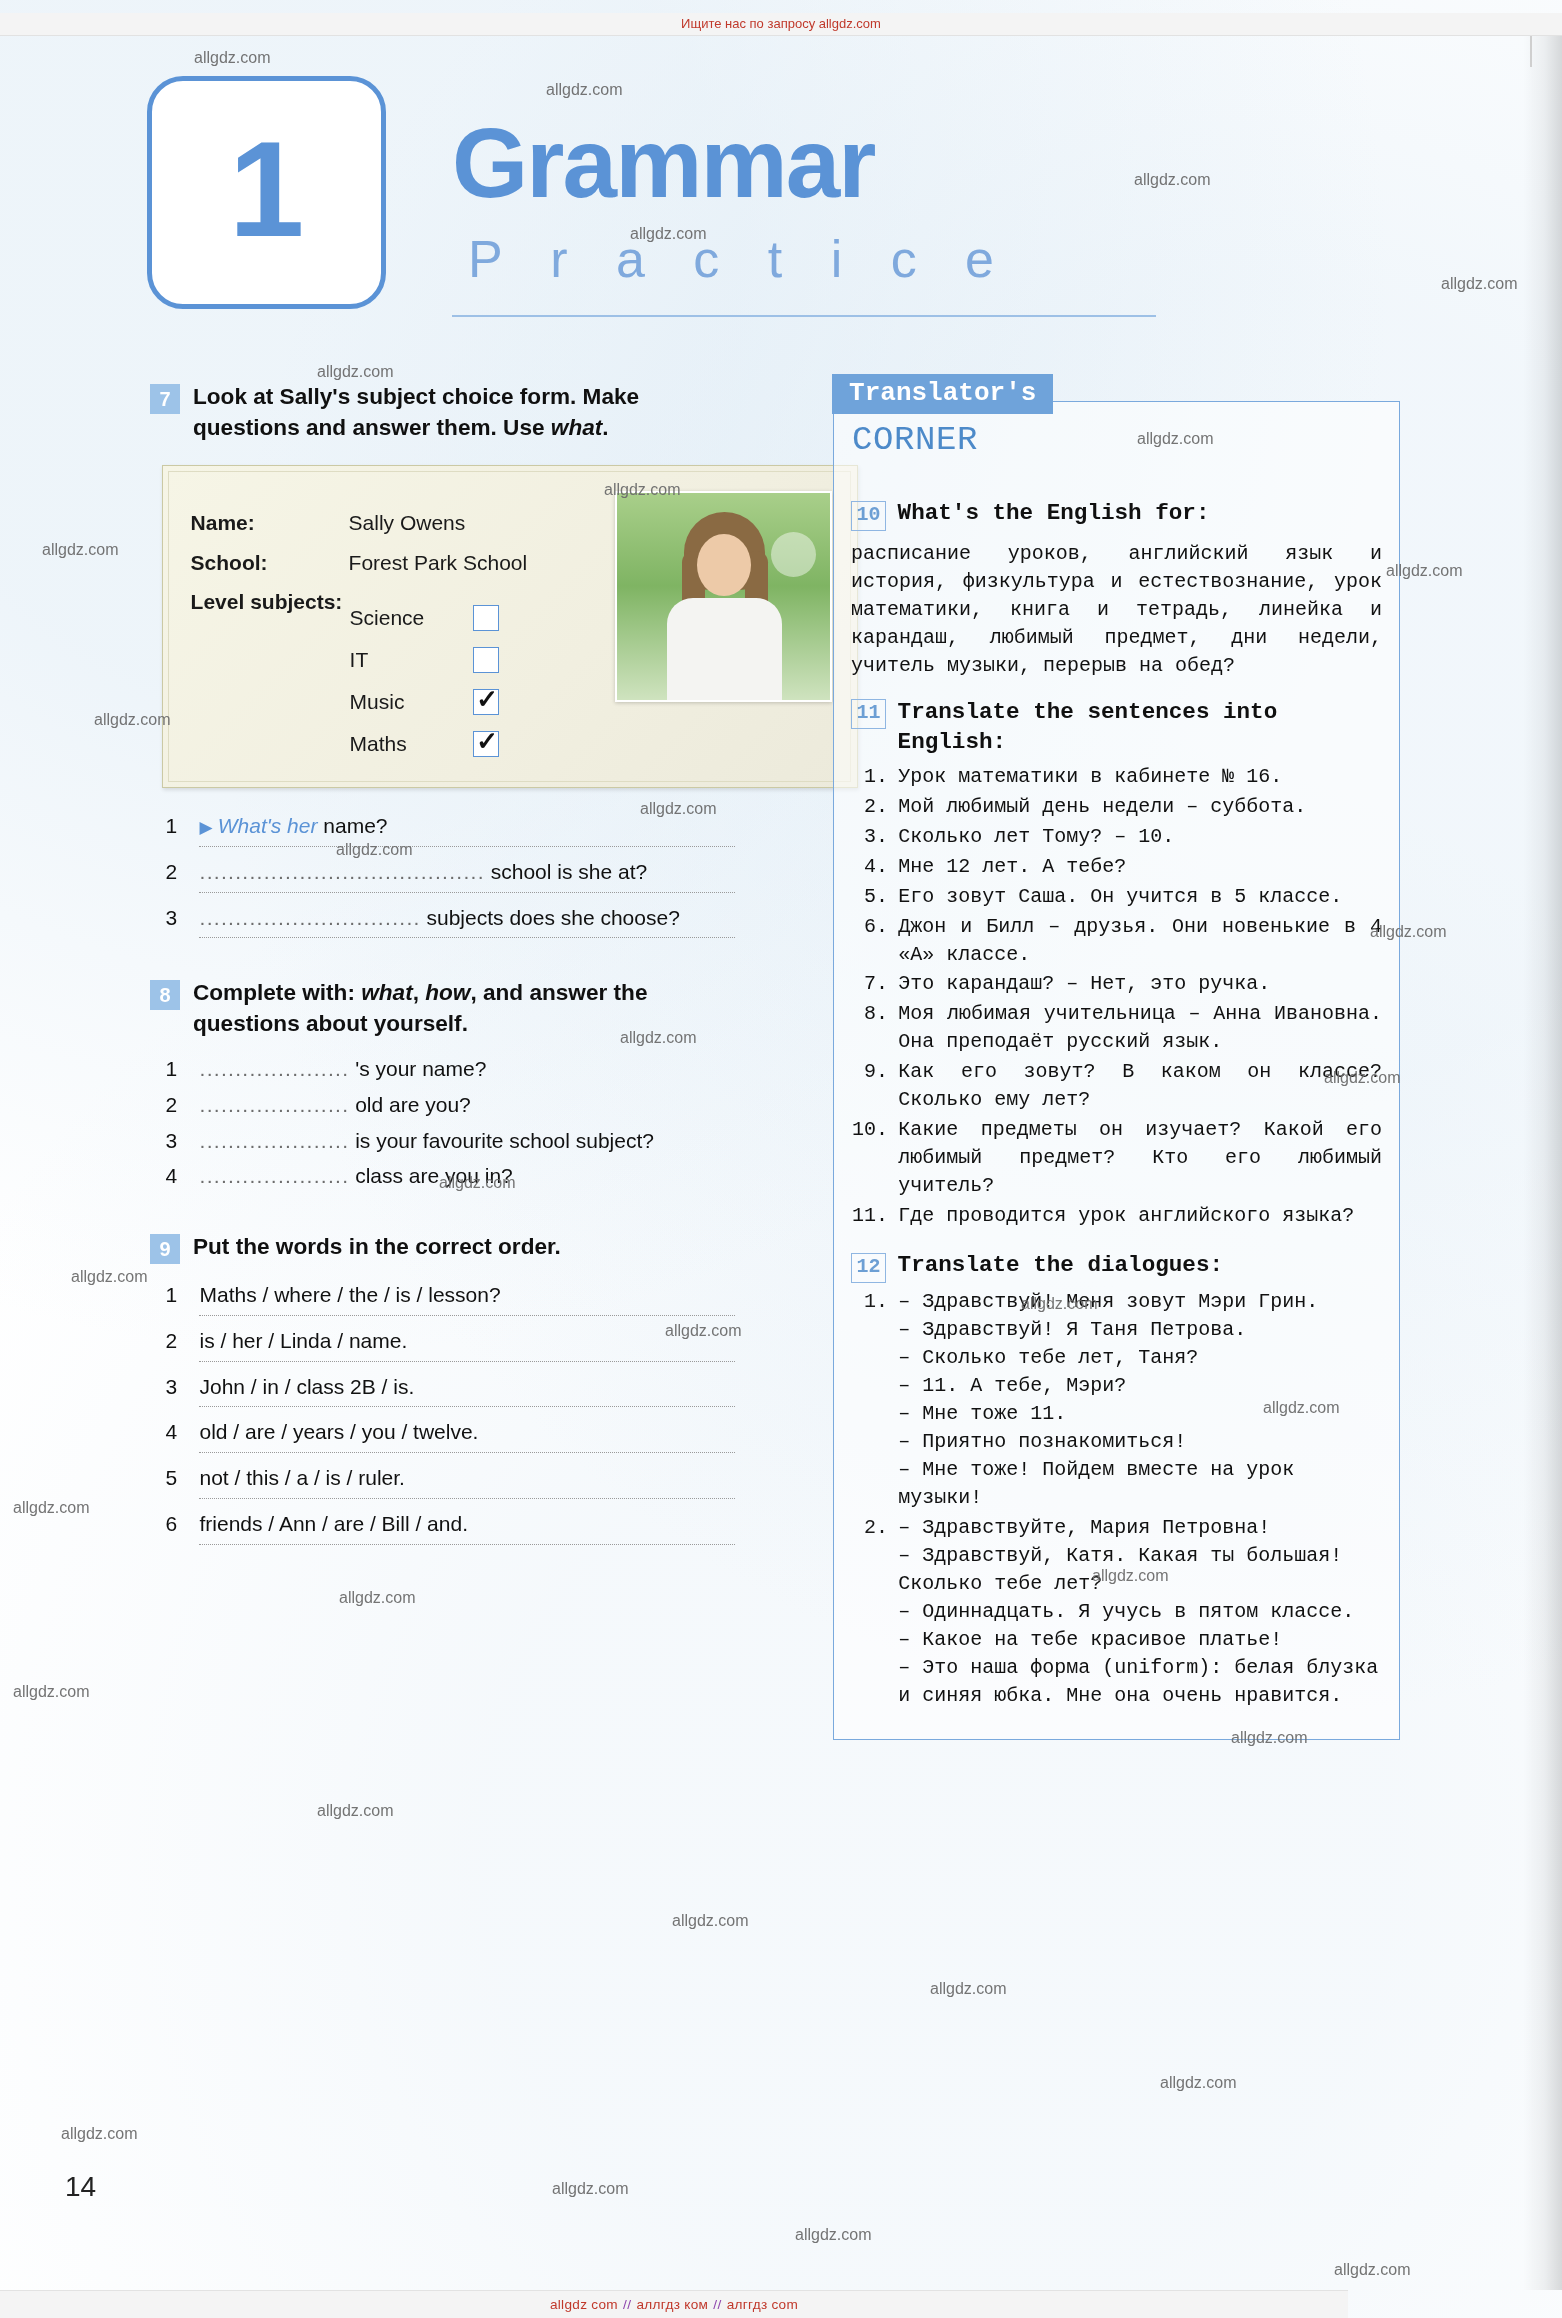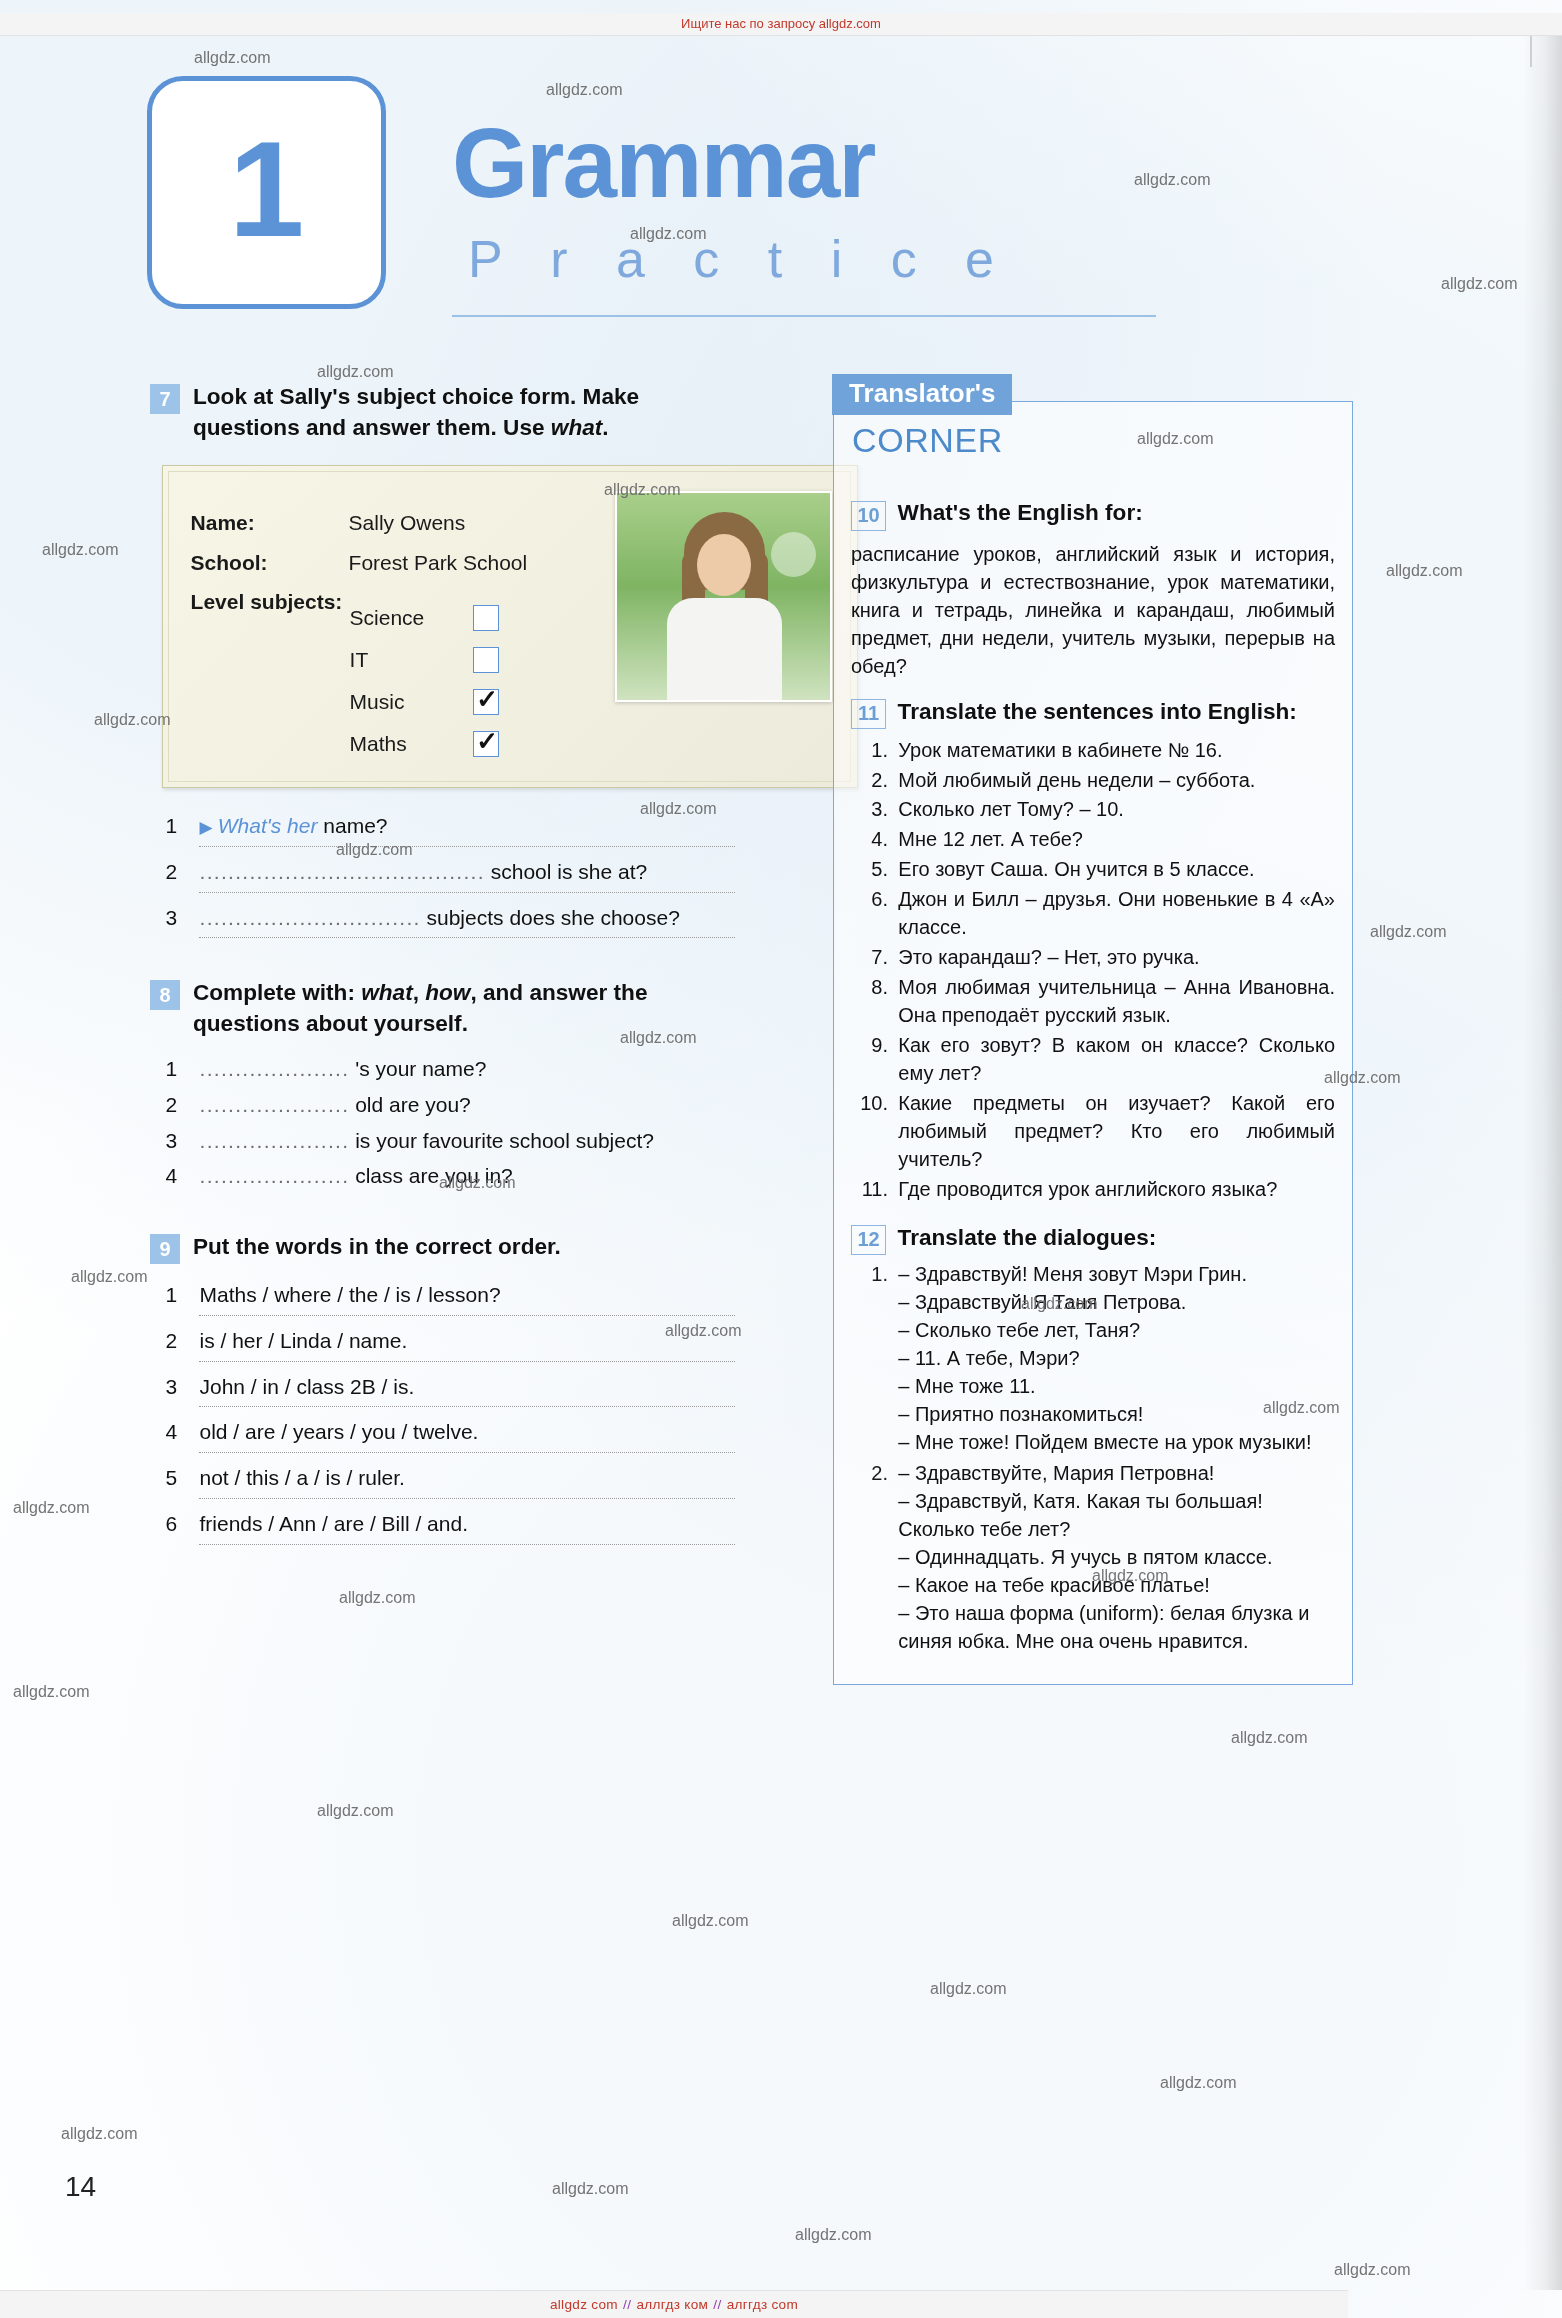--- a/index.html
+++ b/index.html
@@ -102,25 +102,26 @@
   }
   .title-rule{
     position:absolute; left:452px; top:315px;
     width:704px; height:1.9px;
     background:#9dc0e6;
   }
 
   
   .col-left{ position:absolute; left:150px; top:381px; width:646px; }
   .col-right{
-    position:absolute; left:833px; top:401px; width:520px;
+    position:absolute; left:833px; top:401px; width:567px;
     border:1.9px solid #7aa9dd;
     box-sizing:border-box;
     padding:34px 17px 26px 17px;
     background:rgba(255,255,255,0.55);
+    font-family:Liberation Mono, monospace;
   }
 
   
   .ex{ margin-bottom:6.5px; }
   .ex-head{ display:flex; align-items:flex-start; }
   .ex-num{
     width:30px; height:30px; min-width:30px;
     background:#9dc3e8;
     color:#ffffff;
     font-size:20px; font-weight:700;

